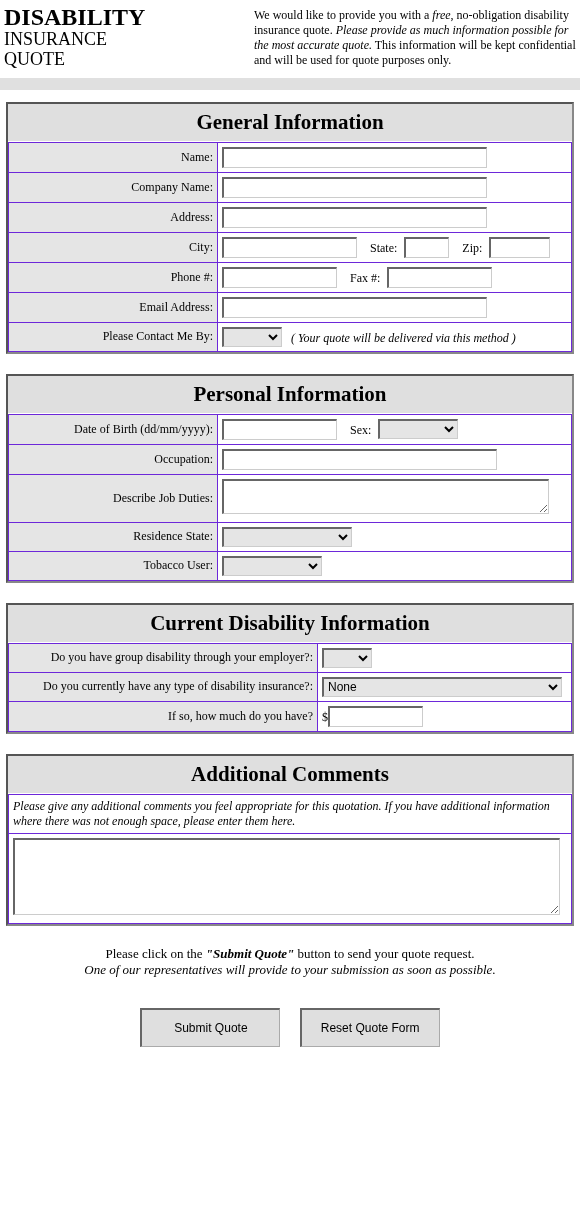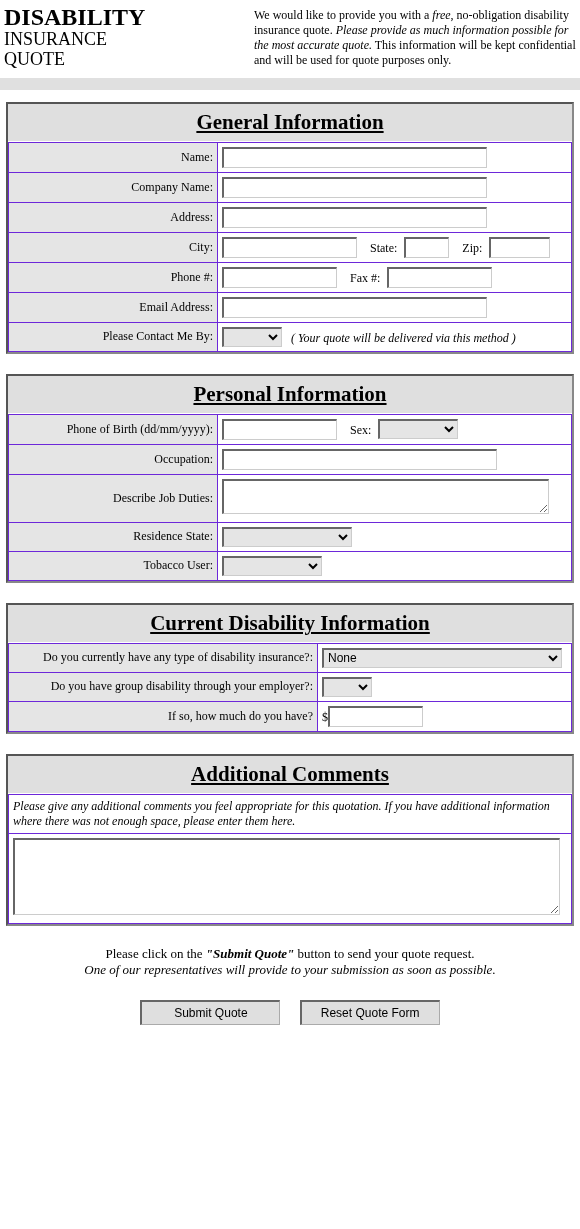--- a/index.html
+++ b/index.html
@@ -46,21 +46,20 @@
     border-bottom: 2px solid #888;
     background: #fff;
   }
   .section-head {
     background: #dfdfdf;
     text-align: center;
     font-size: 21px;
     font-weight: bold;
     padding: 6px 0 6px 0;
     border-bottom: 1px solid #fff;
-    text-decoration: underline;
   }
   table.formtable {
     width: 100%;
     border-collapse: collapse;
   }
   table.formtable td {
     border: 1px solid #6d28d9;
     padding: 4px 4px;
     vertical-align: middle;
     font-size: 12px;
@@ -132,23 +131,23 @@
     margin: 18px 0 16px 0;
   }
   .form-btn {
     border-top: 2px solid #666;
     border-left: 2px solid #666;
     border-right: 1px solid #aaa;
     border-bottom: 1px solid #aaa;
     background: #dfdfdf;
     font-family: Arial, sans-serif;
     font-size: 12px;
-    padding: 4px 0;
+    padding: 11px 0;
     width: 140px;
-    margin: 4px 8px;
+    margin: 12px 8px;
     cursor: pointer;
   }
   .small-lbl {
     font-size: 12px;
     margin: 0 4px 0 10px;
   }
 </style>
 </head>
 <body>
 
@@ -211,21 +210,21 @@
     </tr>
   </tbody>
     </table>
 </div>
 
 <div class="section">
   <div class="section-head">Personal Information</div>
   <table class="formtable">
     <tbody>
         <tr>
-      <td class="lbl">Phone of Birth (dd/mm/yyyy):</td>
+      <td class="lbl">Date of Birth (dd/mm/yyyy):</td>
       <td class="fld">
         <input type="text" style="width: 110px;">
         <span class="small-lbl">Sex:</span>
         <select style="width:80px"><option></option></select>
       </td>
     </tr>
     <tr>
       <td class="lbl">Occupation:</td>
       <td class="fld"><input type="text" style="width: 270px;"></td>
     </tr>
@@ -243,26 +242,26 @@
     </tr>
   </tbody>
     </table>
 </div>
 
 <div class="section">
   <div class="section-head">Current Disability Information</div>
   <table class="formtable">
     <tbody>
         <tr>
+      <td class="lbl-wide" style="width:300px">Do you have group disability through your employer?:</td>
+      <td class="fld"><select style="width:50px"><option></option></select></td>
+    </tr>
+    <tr>
       <td class="lbl-wide">Do you currently have any type of disability insurance?:</td>
       <td class="fld"><select style="width:240px"><option>None</option></select></td>
-    </tr>
-    <tr>
-      <td class="lbl-wide" style="width:300px">Do you have group disability through your employer?:</td>
-      <td class="fld"><select style="width:50px"><option></option></select></td>
     </tr>
     <tr>
       <td class="lbl-wide">If so, how much do you have?</td>
       <td class="fld">
         <span>$</span><input type="text" style="width: 90px;">
       </td>
     </tr>
   </tbody>
     </table>
 </div>

